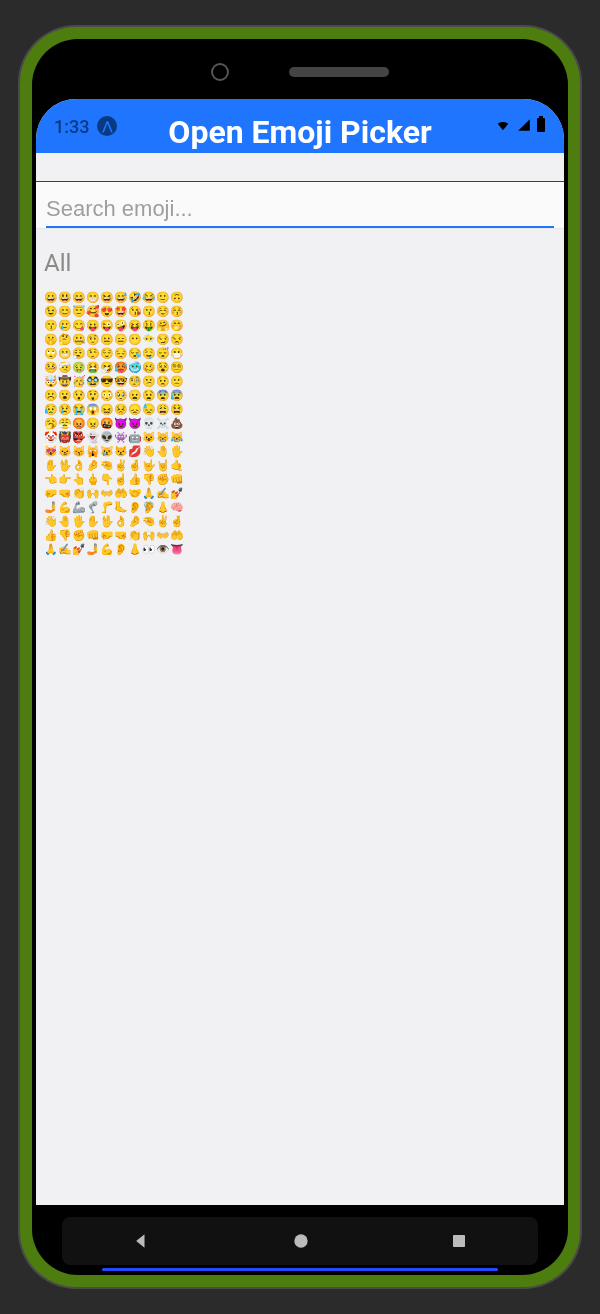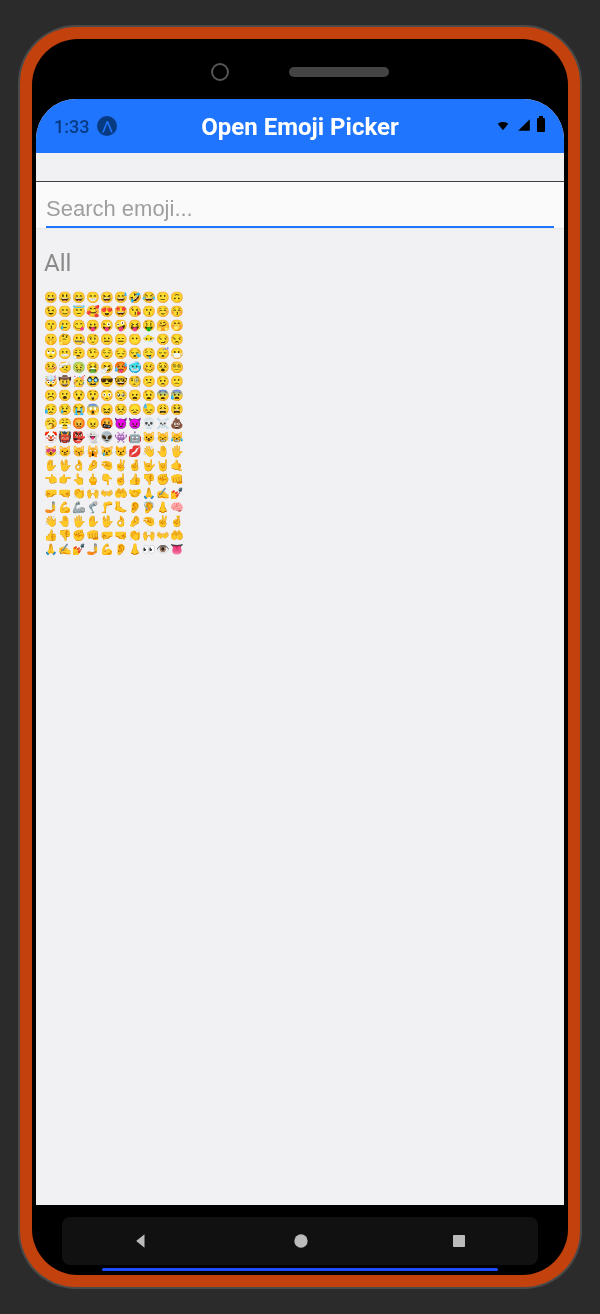--- a/index.html
+++ b/index.html
@@ -9,21 +9,21 @@
       background: #2b2b2b;
       font-family: Roboto, -apple-system, sans-serif;
       display: flex;
       align-items: center;
       justify-content: center;
       overflow: hidden;
     }
     .phone-frame {
       width: 560px;
       height: 1260px;
-      background: #c2410c;
+      background: #4d7c0f;
       border-radius: 56px;
       padding: 12px;
       position: relative;
       box-shadow: 0 0 0 2px #4a4a4a;
     }
     .phone-screen-wrap {
       width: 100%;
       height: 100%;
       background: #000;
       border-radius: 46px;
@@ -92,21 +92,21 @@
       align-items: center;
       gap: 4px;
       color: #000;
     }
     .wifi-icon, .signal-icon, .battery-icon { display: inline-block; }
     .app-title {
       position: absolute;
       left: 0; right: 0;
       text-align: center;
       color: #fff;
-      font-size: 24px;
+      font-size: 32px;
       font-weight: 700;
       top: 14px;
       pointer-events: none;
     }
     .gap-strip {
       height: 28px;
       background: #f1f0f2;
     }
     .search-row {
       background: #fafafa;

